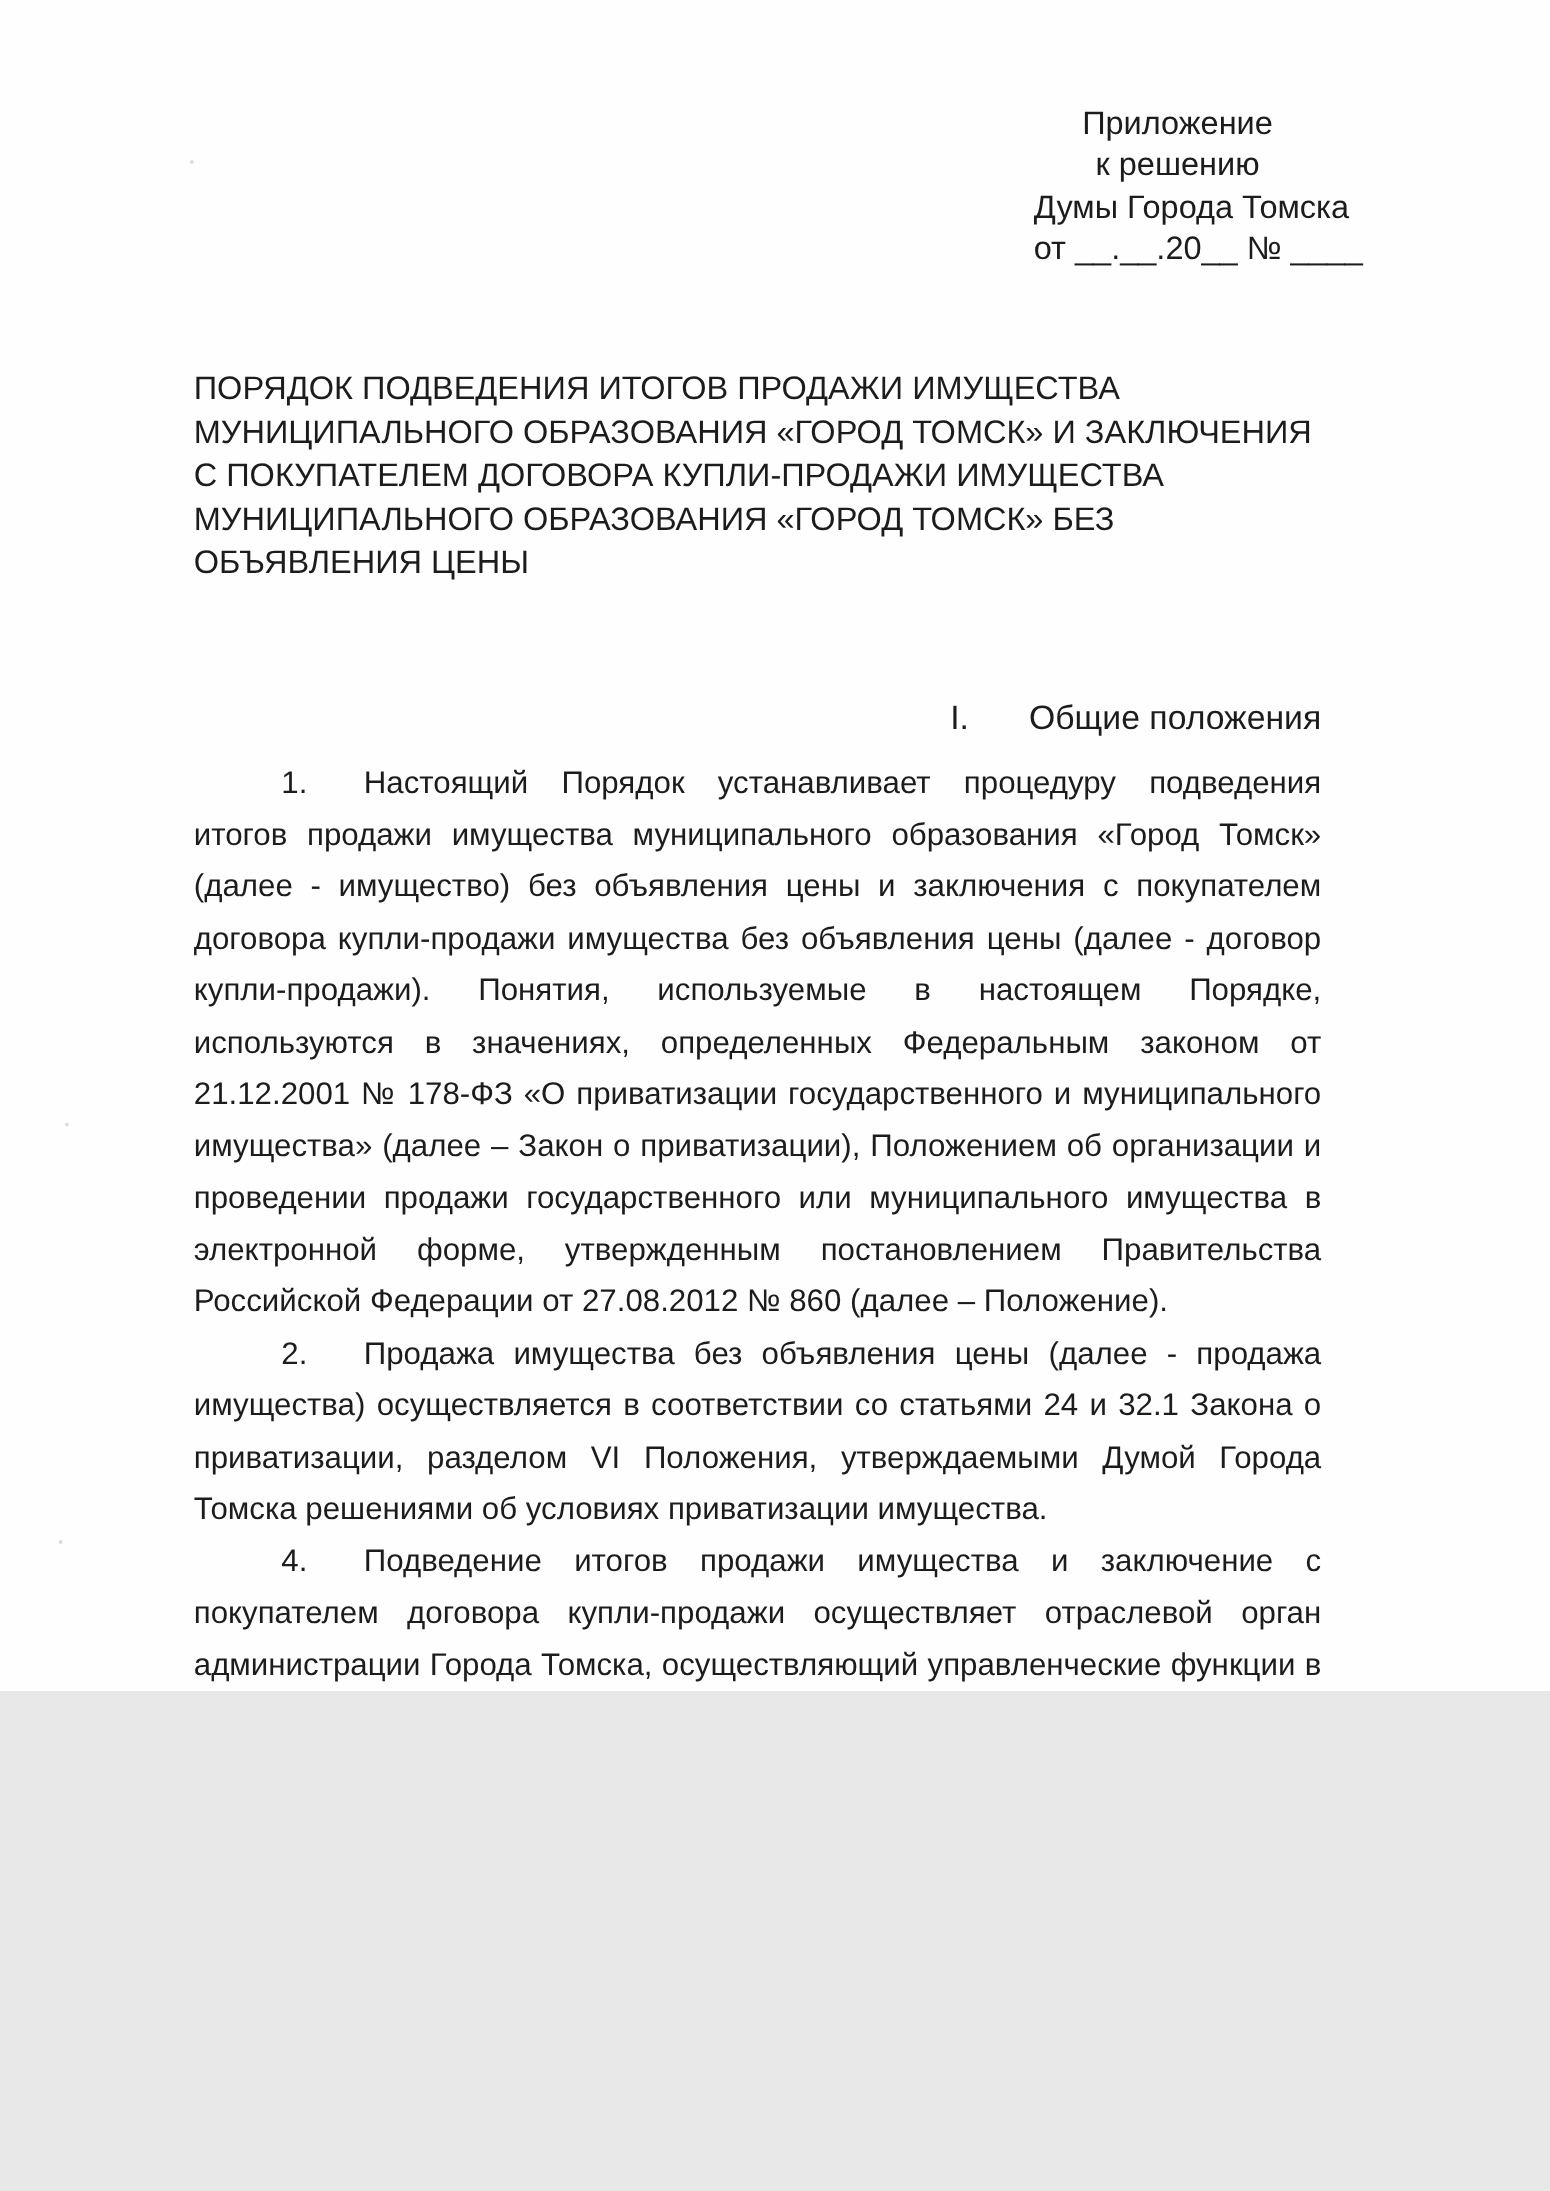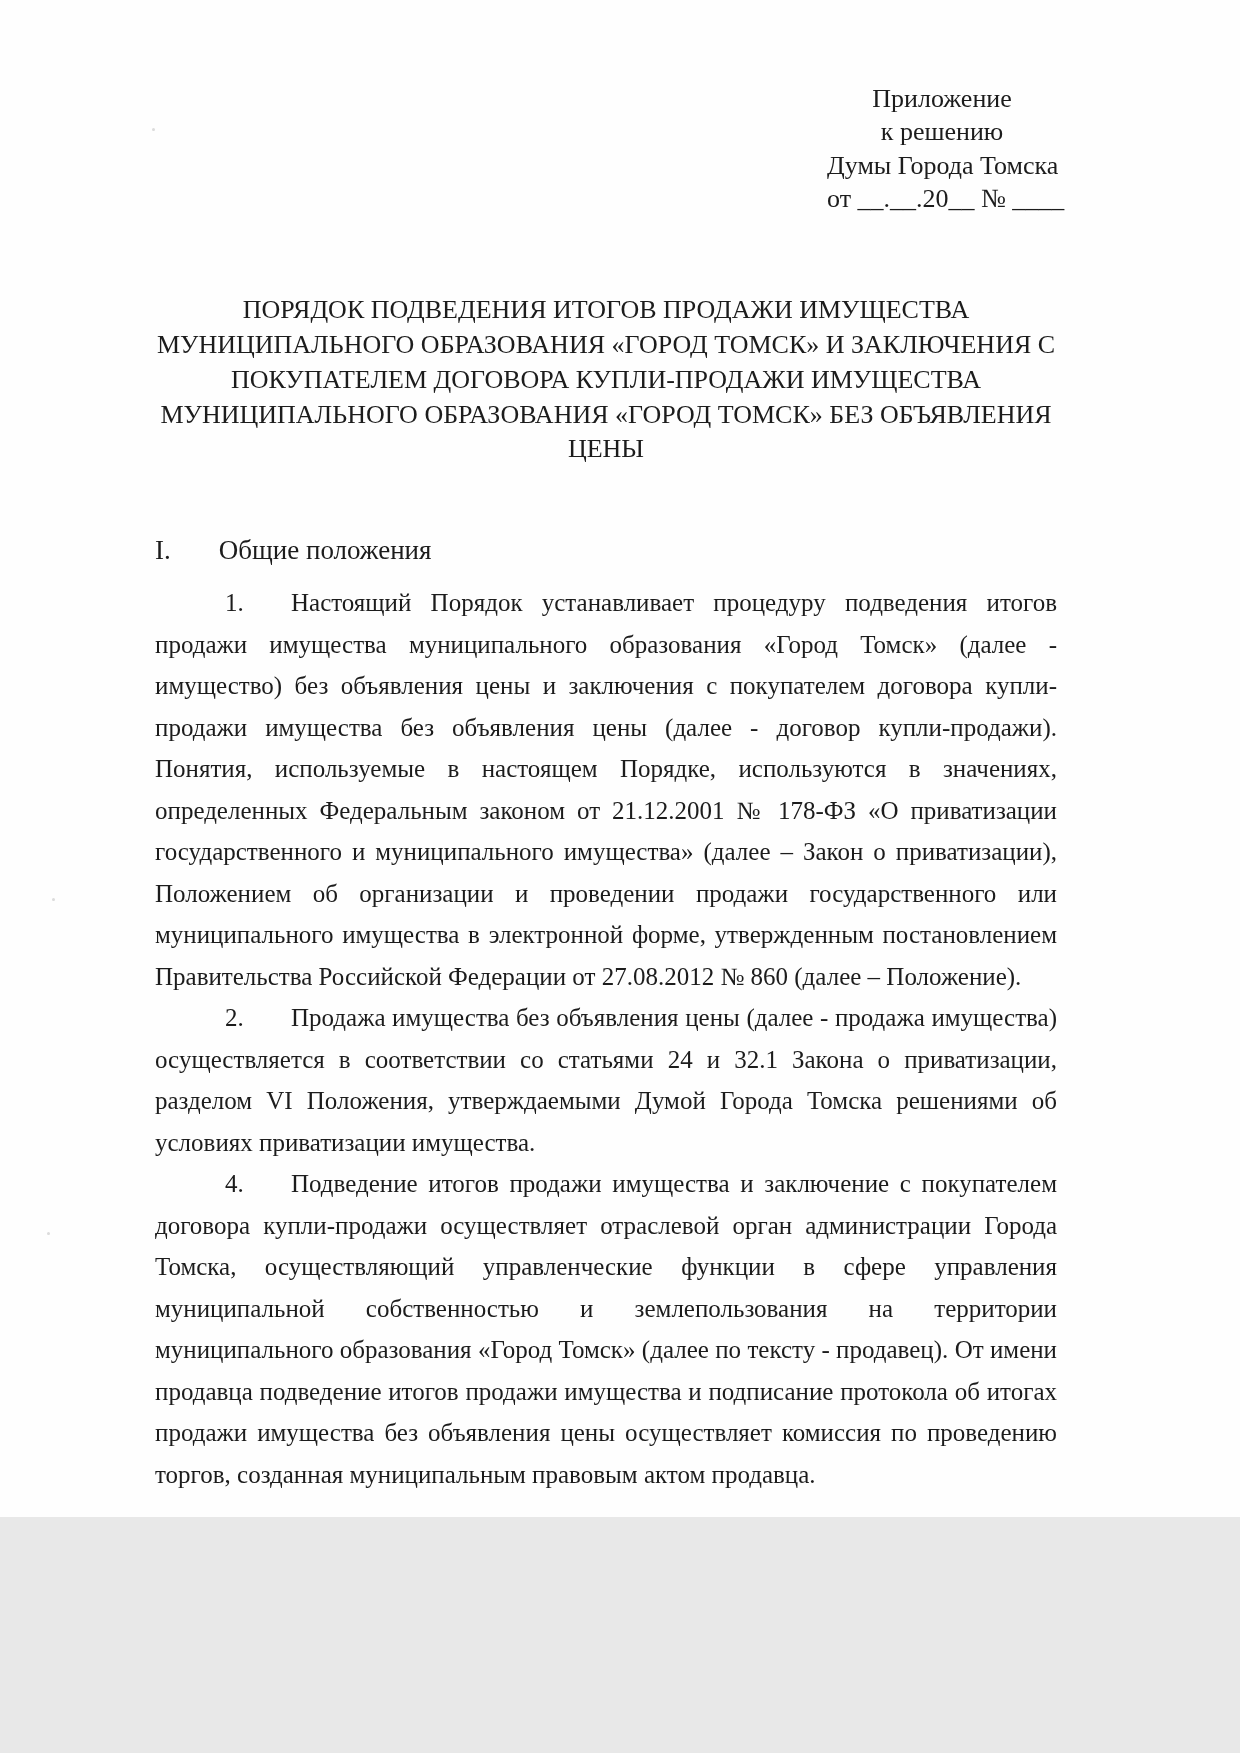--- a/index.html
+++ b/index.html
@@ -3,48 +3,47 @@
 <meta charset="utf-8">
 <style>
   html, body {
     margin: 0;
     padding: 0;
     background: #e8e8e8;
   }
   .sheet {
     position: relative;
     width: 1240px;
-    height: 1517px;
+    height: 1353px;
     margin: 0 auto;
     background: #fefefe;
-    font-family: Liberation Serif, serif;
+    font-family: Liberation Sans, sans-serif;
     color: #1c1c1c;
     box-sizing: border-box;
     padding: 82px 183px 0 155px;
     overflow: hidden;
   }
   .requisites {
     margin-left: auto;
     width: 230px;
     text-align: center;
     font-size: 26px;
     line-height: 1.28;
   }
   .requisites .line {
     white-space: nowrap;
   }
   .doc-title {
     margin-top: 78px;
-    text-align: center;
     font-size: 26px;
     line-height: 1.34;
   }
   .section-heading {
-    margin-top: 66px;
-    text-align: left;
+    margin-top: 90px;
+    text-align: right;
     font-size: 27px;
     line-height: 1.3;
   }
   .section-heading .numeral {
     display: inline-block;
     margin-right: 48px;
   }
   .body-text {
     margin-top: 14px;
   }

